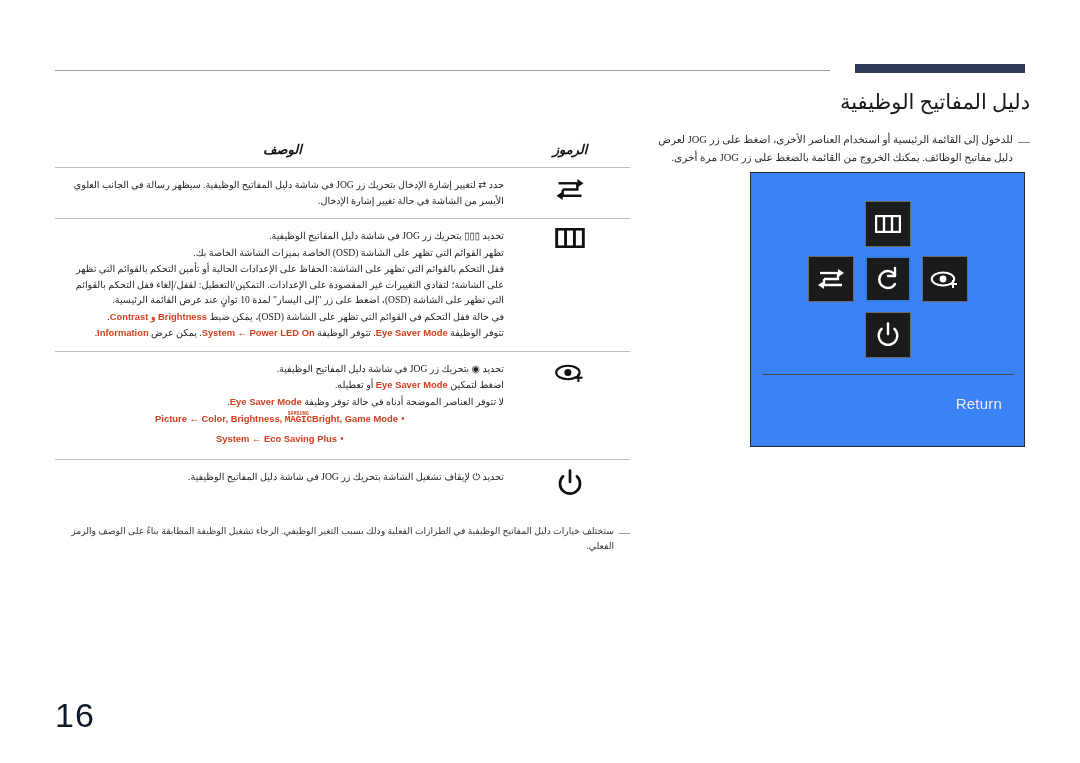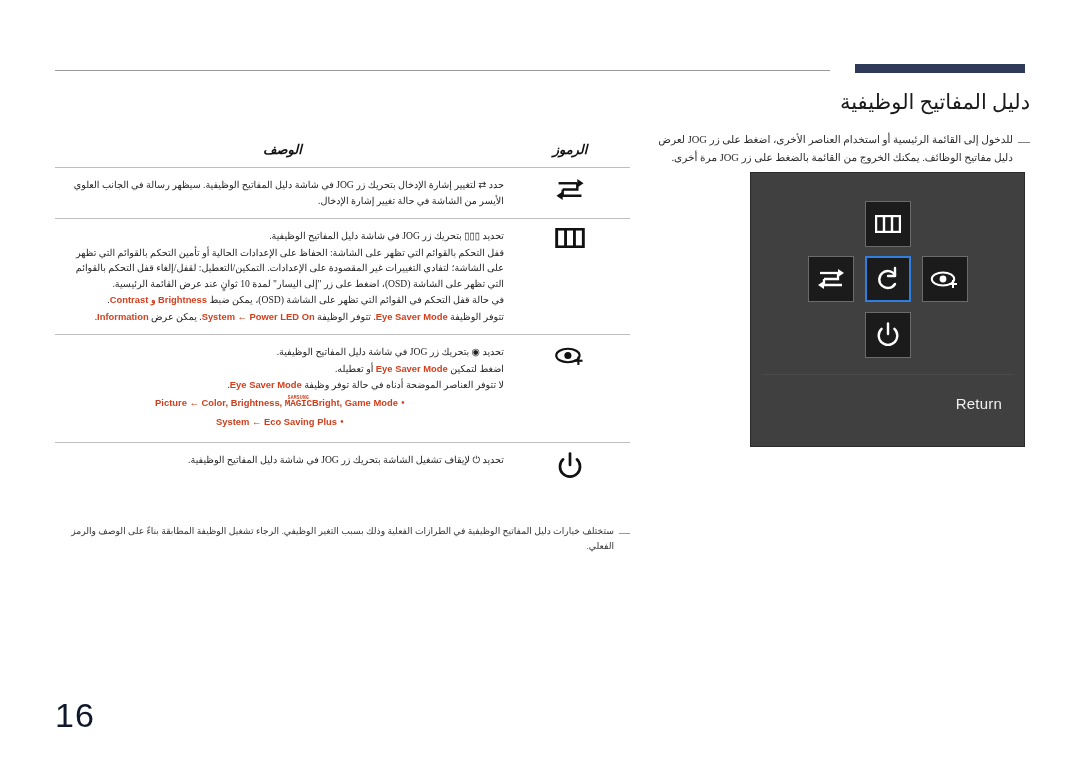--- a/index.html
+++ b/index.html
@@ -38,21 +38,21 @@
     line-height:1.55;padding-top:1px;flex:0 0 auto;
   }
   .note-body{
     font-family:"Liberation Serif", serif;
     font-size:10.5px;color:#2b2b2b;line-height:1.65;text-align:right;
   }
 
   
   .osd{
     position:absolute;left:750px;top:172px;width:275px;height:275px;
-    background:#404040;border:1px solid #2a2a2a;
+    background:#3b82f6;border:1px solid #2a2a2a;
     box-sizing:border-box;
   }
   .osd-pad{
     position:absolute;left:0;top:0;width:275px;height:200px;
   }
   .key{
     position:absolute;width:46px;height:46px;
     border:1px solid #6b6b6b;background:#1b1b1b;
     display:flex;align-items:center;justify-content:center;
     box-sizing:border-box;
@@ -250,20 +250,21 @@
         <span>
           <svg width="30" height="20" viewBox="0 0 26 18">
             <rect x="1" y="1" width="24" height="16" fill="none" stroke="#111" stroke-width="2.6"></rect>
             <line x1="9" y1="1" x2="9" y2="17" stroke="#111" stroke-width="2.6"></line>
             <line x1="17" y1="1" x2="17" y2="17" stroke="#111" stroke-width="2.6"></line>
           </svg>
         </span>
       </div>
       <div class="td-desc">
         <p>تحديد ▯▯▯ بتحريك زر JOG في شاشة دليل المفاتيح الوظيفية.</p>
+        <p>تظهر القوائم التي تظهر على الشاشة (OSD) الخاصة بميزات الشاشة الخاصة بك.</p>
         <p>قفل التحكم بالقوائم التي تظهر على الشاشة: الحفاظ على الإعدادات الحالية أو تأمين التحكم بالقوائم التي تظهر على الشاشة؛ لتفادي التغييرات غير المقصودة على الإعدادات. التمكين/التعطيل: لقفل/إلغاء قفل التحكم بالقوائم التي تظهر على الشاشة (OSD)، اضغط على زر "إلى اليسار" لمدة 10 ثوانٍ عند عرض القائمة الرئيسية.</p>
         <p>
           <span>في حالة قفل التحكم في القوائم التي تظهر على الشاشة (OSD)، يمكن ضبط </span><span class="em">Brightness و Contrast</span><span>.</span>
         </p>
         <p>
           <span>تتوفر الوظيفة </span><span class="em">Eye Saver Mode</span><span>. تتوفر الوظيفة </span><span class="em">System ← Power LED On</span><span>. يمكن عرض </span><span class="em">Information</span><span>.</span>
         </p>
       </div>
     </div>
 

